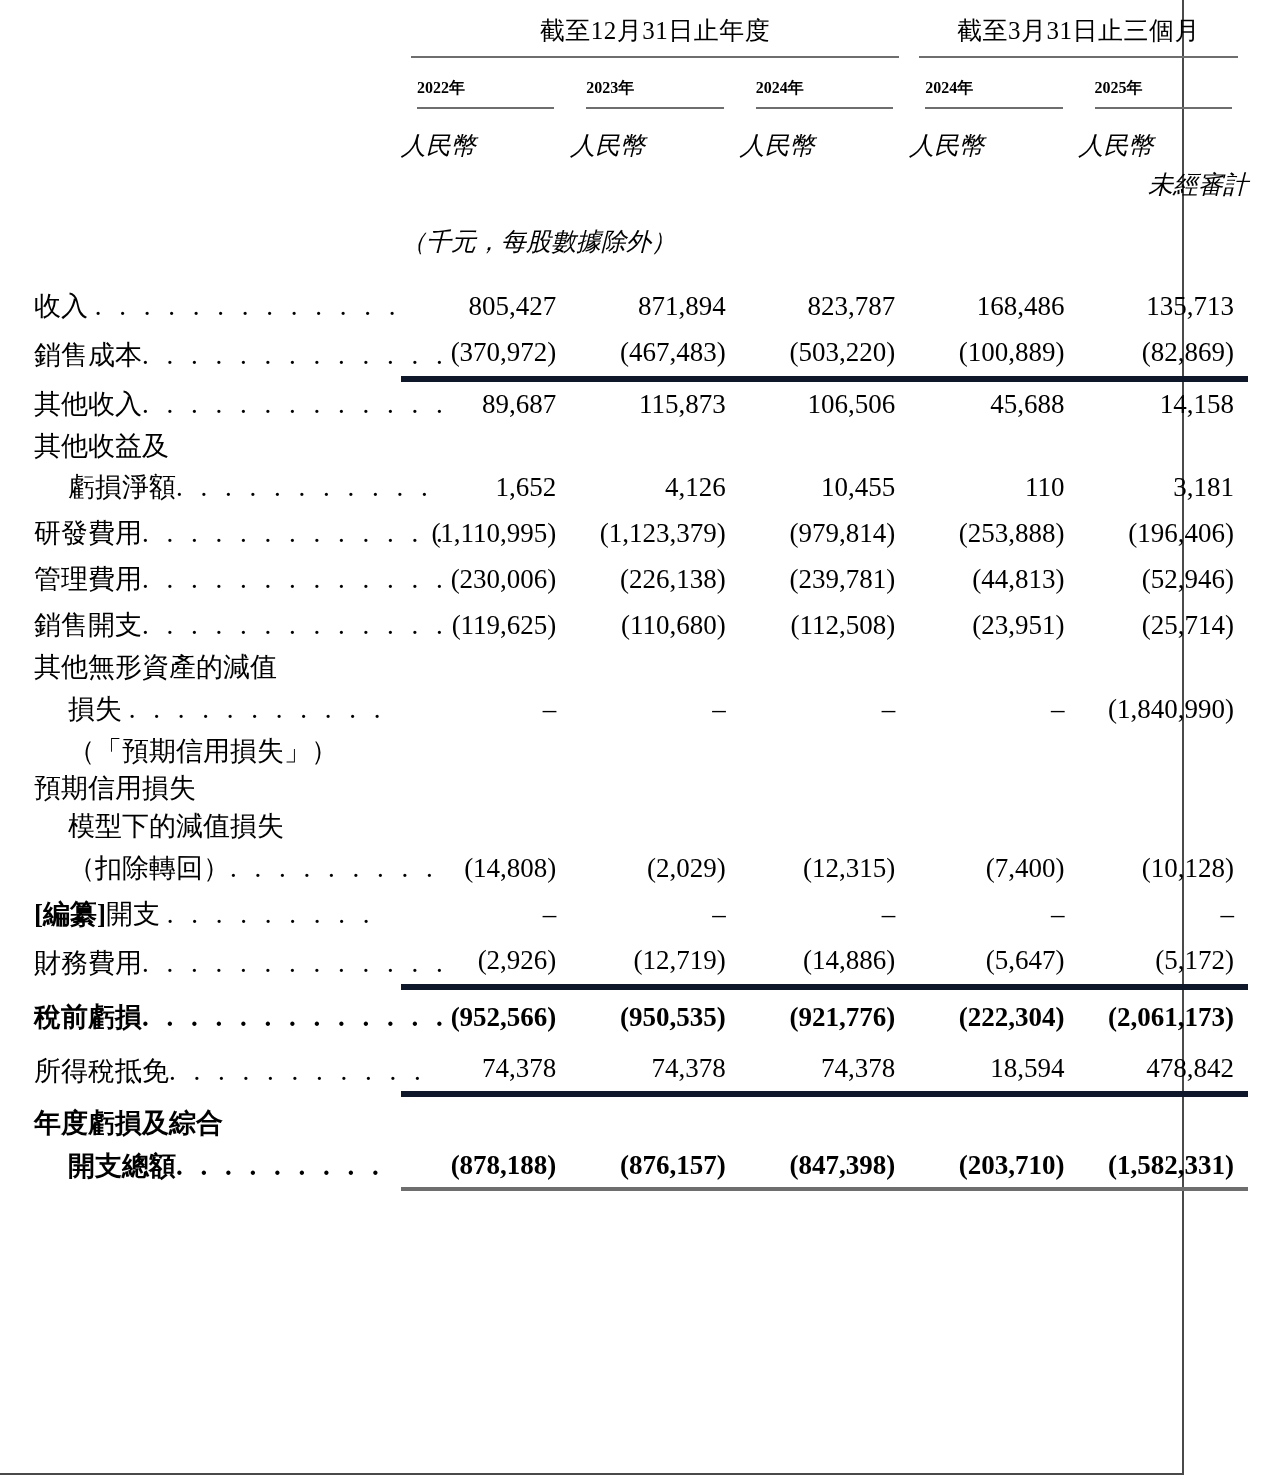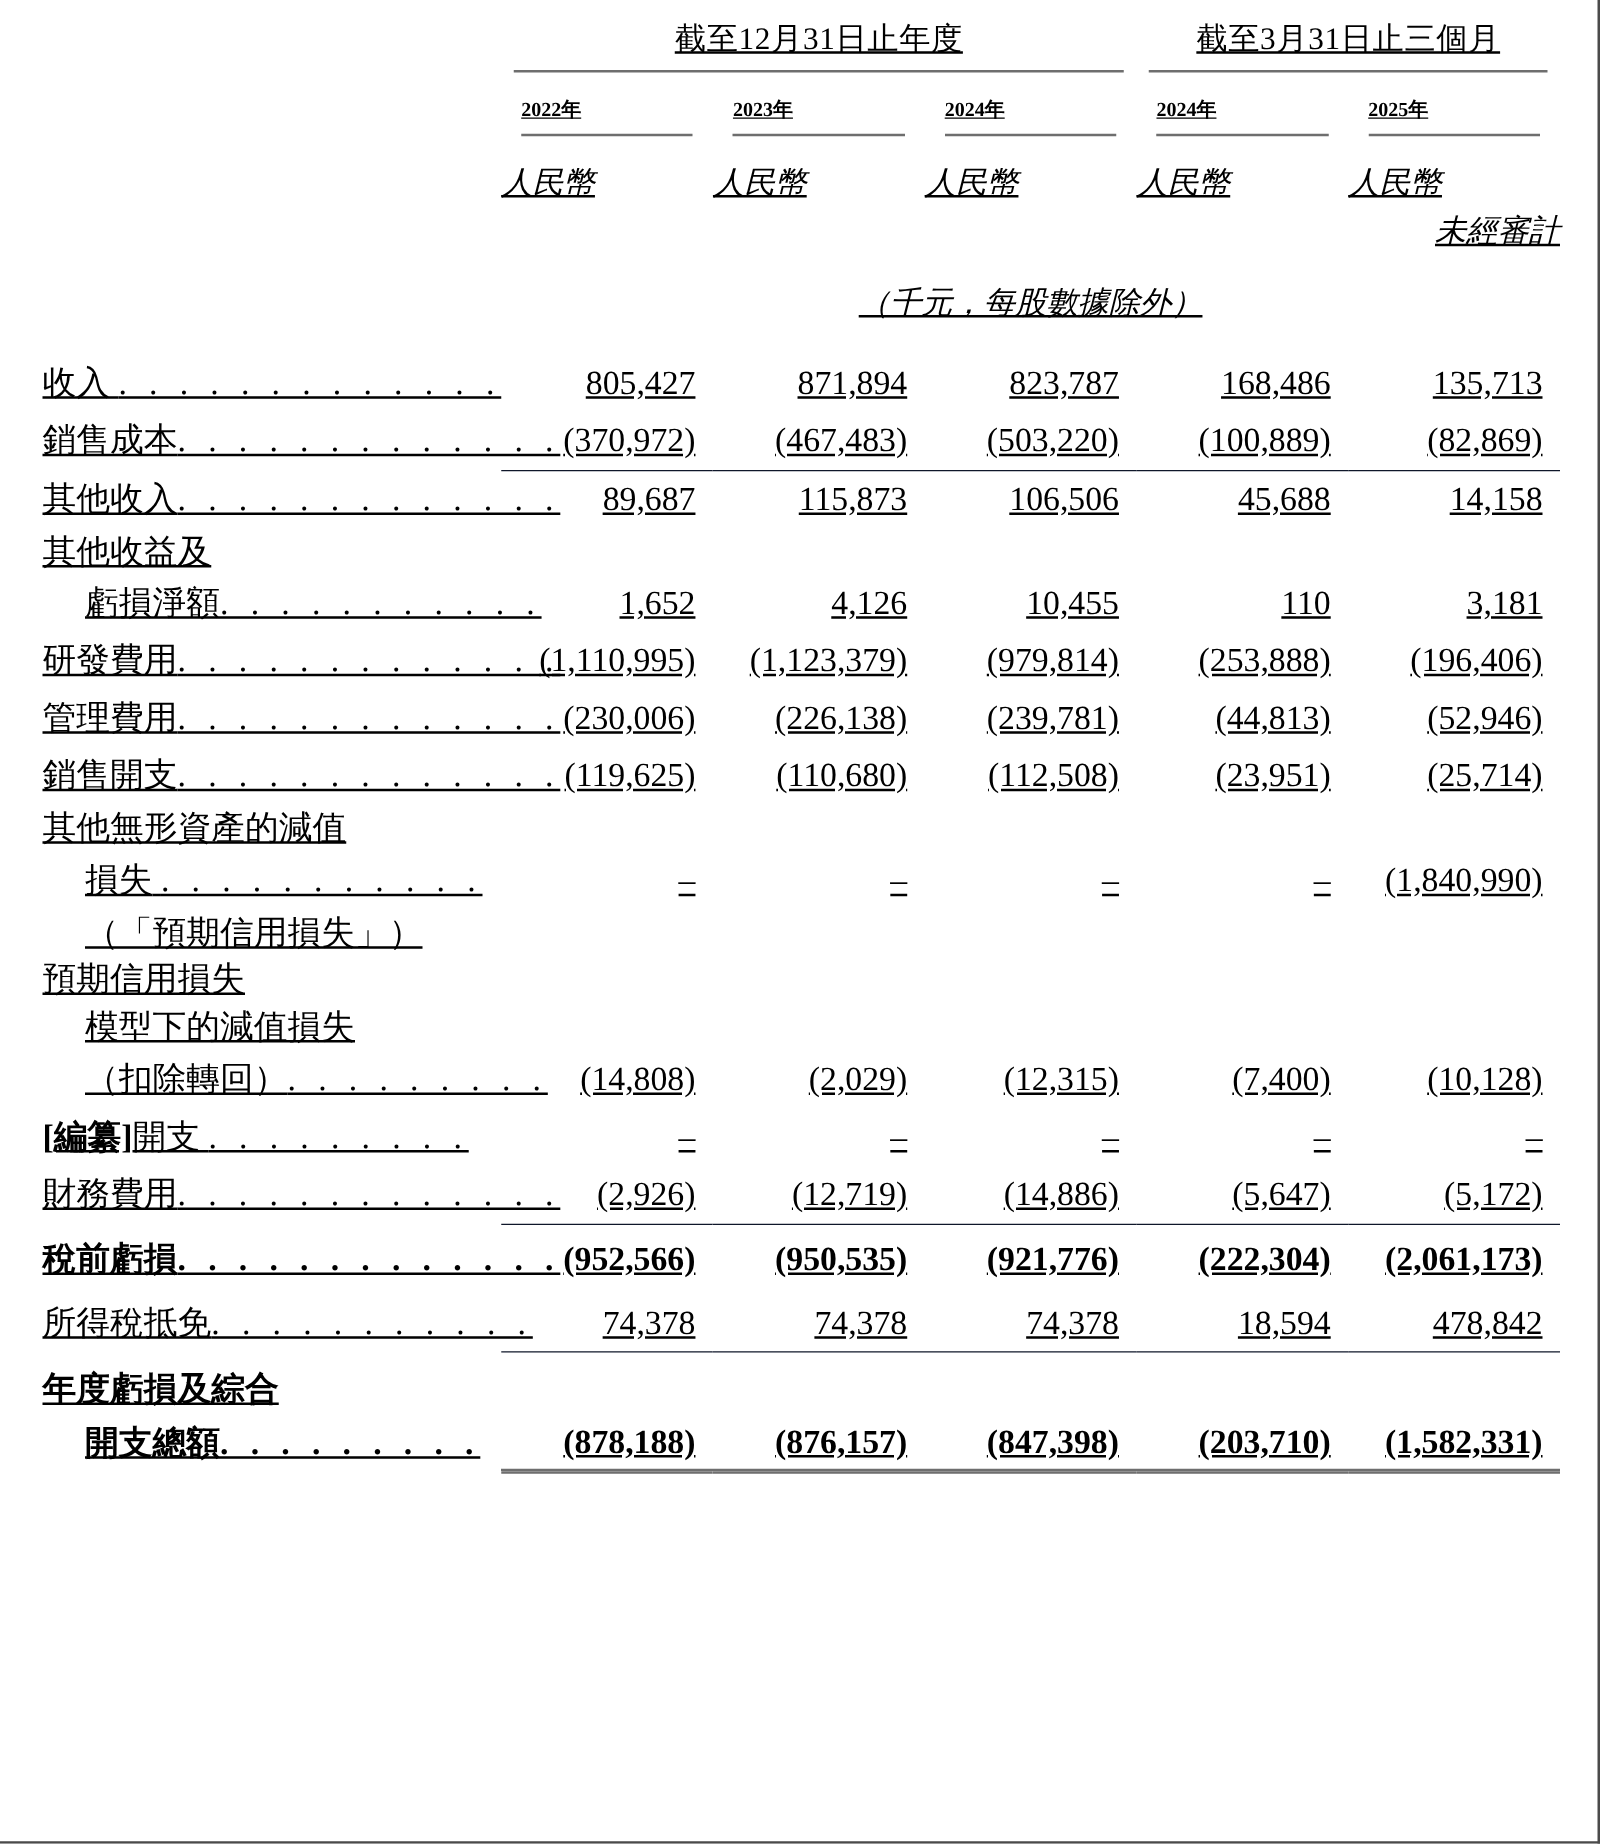--- a/index.html
+++ b/index.html
@@ -11,26 +11,25 @@
     width: 1280px;
     height: 1475px;
     font-family: "Liberation Serif", "DejaVu Serif", serif;
     color: #000000;
     position: relative;
     overflow: hidden;
   }
 
   #page {
     position: relative;
-    width: 1280px;
+    width: 1184px;
     height: 1475px;
     box-sizing: border-box;
     border-right: 2px solid #4a4a4a;
     border-bottom: 2px solid #4a4a4a;
-    text-decoration: underline;
   }
 
   table.fin {
     border-collapse: collapse;
     width: 1248px;
     margin: 0;
     table-layout: fixed;
     font-size: 27px;
   }
 
@@ -72,21 +71,20 @@
     padding: 12px 0 2px 0;
   }
   .hdr-unaudited {
     text-align: right;
     font-size: 25px;
     font-style: italic;
     padding: 4px 0 2px 0;
     height: 30px;
   }
   .hdr-units {
-    text-align: center;
     font-size: 25px;
     font-style: italic;
     padding: 22px 0 26px 0;
   }
 
   
   td.lab {
     font-size: 27px;
     padding: 7px 0 7px 34px;
     white-space: nowrap;
@@ -104,21 +102,21 @@
     font-size: 27px;
     text-align: right;
     padding: 7px 14px 7px 6px;
     vertical-align: bottom;
     white-space: nowrap;
     line-height: 1.18;
   }
   td.num.bold { font-weight: 700; }
 
   
-  td.rule-below { border-bottom: 1px solid #0f172a; }
+  td.rule-below { border-bottom: 6px solid #0f172a; }
   td.dbl-below {
     border-bottom: 2px solid #6e6e6e;
     box-shadow: inset 0 -7px 0 -5px #6e6e6e;
   }
 
   tr.tall td { padding-top: 12px; padding-bottom: 12px; }
   tr.short td { padding-top: 3px; padding-bottom: 3px; }
 </style>
 </head>
 <body>

